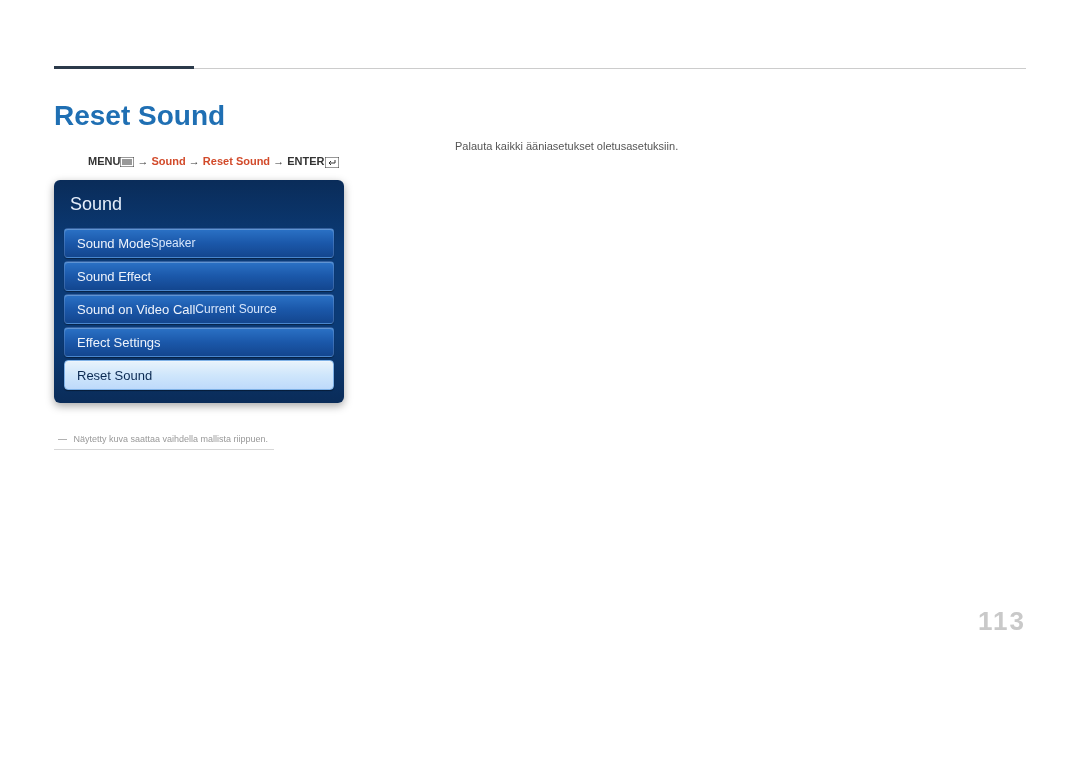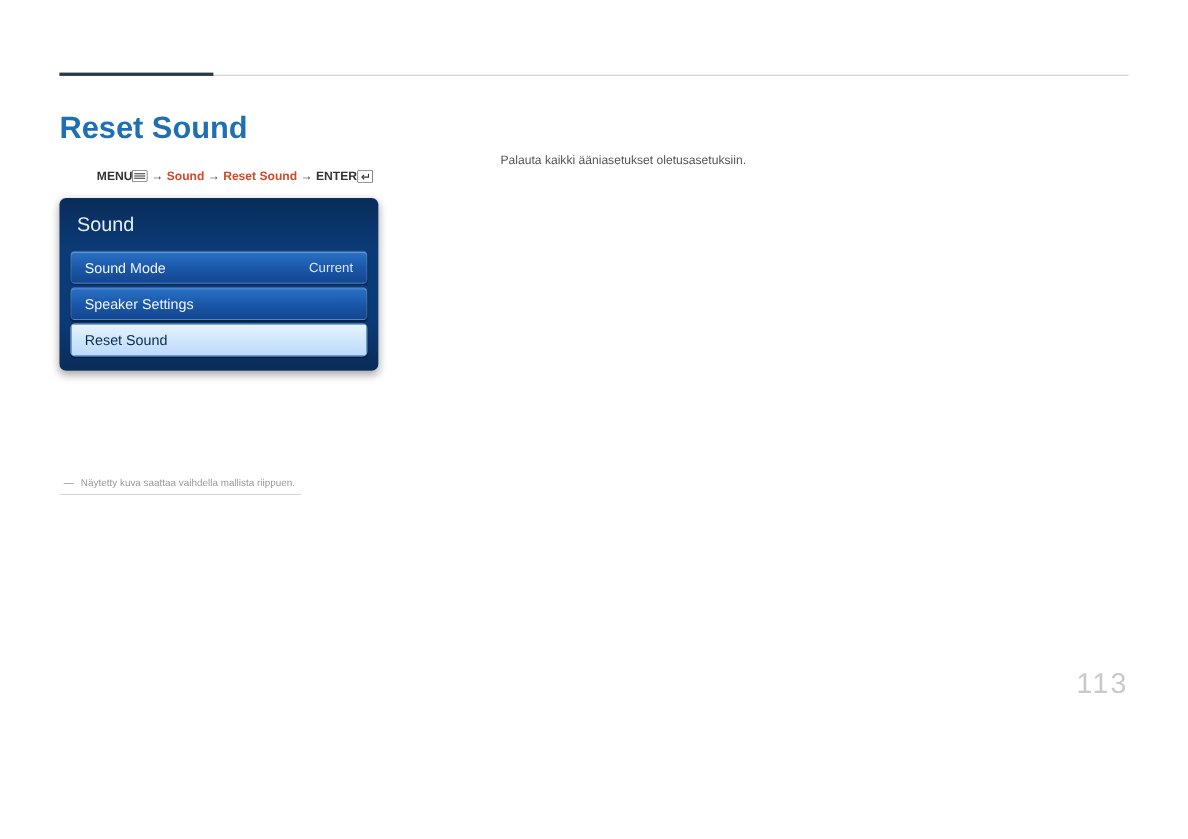--- a/index.html
+++ b/index.html
@@ -97,21 +97,20 @@
     color: #e6eefb;
     font-size: 18px;
     padding: 6px 10px 10px 10px;
   }
   .osd-item {
     height: 30px;
     margin: 3px 4px;
     border-radius: 4px;
     display: flex;
     align-items: center;
-    justify-content: space-between;
     padding: 0 12px;
     font-size: 13px;
     color: #eef3fb;
     background: linear-gradient(#2b72c6, #1b58aa 50%, #13468f);
     border: 1px solid rgba(255,255,255,0.15);
     box-shadow: inset 0 1px 0 rgba(255,255,255,0.25), 0 1px 1px rgba(0,0,0,0.4);
   }
   .osd-item .value {
     color: #d7e6fb;
     font-size: 12px;
@@ -140,21 +139,21 @@
   .footnote .dash {
     color: #888;
     margin-right: 4px;
   }
 
   .page-number {
     position: absolute;
     bottom: 28px;
     right: 54px;
     font-size: 26px;
-    font-weight: 400;
+    font-weight: 700;
     color: #c9c9c9;
     letter-spacing: 2px;
   }
 </style>
 </head>
 <body>
 
 <div class="page">
 
   <div class="top-rule"></div>
@@ -185,27 +184,35 @@
         <path d="M6 4 L4 6 L6 8" fill="none" stroke="#333" stroke-width="1"></path>
       </svg>
     </span>
   </div>
 
   <div class="osd">
     <div class="osd-title">Sound</div>
 
     <div class="osd-item">
       <span>Sound Mode</span>
-      <span class="value">Current</span>
-    </div>
-
-
-
-    <div class="osd-item">
-      <span>Speaker Settings</span>
+      <span class="value">Speaker</span>
+    </div>
+
+    <div class="osd-item">
+      <span>Sound Effect</span>
+      <span class="value"></span>
+    </div>
+
+    <div class="osd-item">
+      <span>Sound on Video Call</span>
+      <span class="value">Current Source</span>
+    </div>
+
+    <div class="osd-item">
+      <span>Effect Settings</span>
       <span class="value"></span>
     </div>
 
     <div class="osd-item selected">
       <span>Reset Sound</span>
       <span class="value"></span>
     </div>
   </div>
 
   <div class="footnote-rule"></div>

